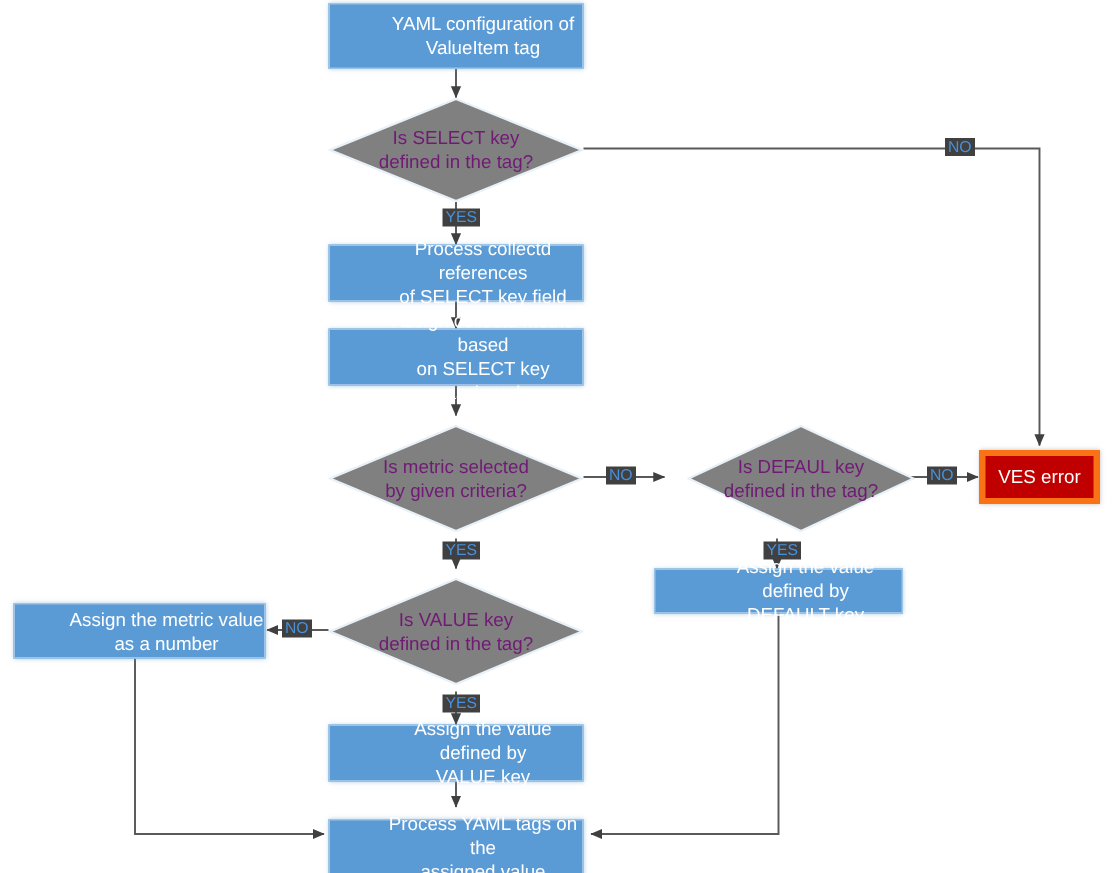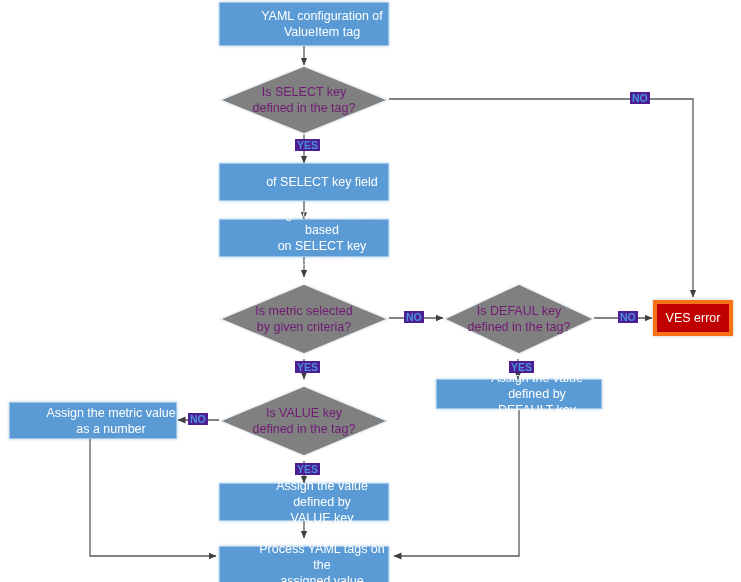--- a/index.html
+++ b/index.html
@@ -66,24 +66,23 @@
     position: absolute;
     left: 0; top: 0;
     width: 100%; height: 100%;
     z-index: 1;
   }
   .edge-label {
     position: absolute;
     color: #4A90D9;
     font-size: 10.5px;
     line-height: 12px;
-    background: #4c1d95;
+    background: #404040;
     padding: 0 2px;
     white-space: nowrap;
-    font-weight: bold;
   }
 </style>
 </head>
 <body>
 
 <div id="canvas">
 
   <svg class="wires" viewBox="0 0 741 582">
     <defs>
       <marker id="arrow" markerWidth="9" markerHeight="9" refX="7.5" refY="4" orient="auto" markerUnits="userSpaceOnUse">
@@ -134,20 +133,21 @@
       <polygon points="85,1 169,35 85,69 1,35" fill="#808080" stroke="#E8F1F8" stroke-width="1.5"></polygon>
     </svg>
     <div class="dtext">
       <div>Is SELECT key</div>
       <div>defined in the tag?</div>
     </div>
   </div>
 
   <div class="node proc" style="left:219px; top:163px; width:170px; height:38px;">
     <div>
+      <div>Process collectd references</div>
       <div>of SELECT key field</div>
     </div>
   </div>
 
   <div class="node proc" style="left:219px; top:219px; width:170px; height:38px;">
     <div>
       <div>Assign collectd metric based</div>
       <div>on SELECT key assigned</div>
     </div>
   </div>
@@ -155,21 +155,21 @@
   <div class="node decision" style="left:219px; top:283px; width:170px; height:72px;">
     <svg class="dshape" viewBox="0 0 170 72" preserveAspectRatio="none">
       <polygon points="85,1 169,36 85,71 1,36" fill="#808080" stroke="#E8F1F8" stroke-width="1.5"></polygon>
     </svg>
     <div class="dtext">
       <div>Is metric selected</div>
       <div>by given criteria?</div>
     </div>
   </div>
 
-  <div class="node decision" style="left:443px; top:283px; width:152px; height:72px;">
+  <div class="node decision" style="left:458px; top:283px; width:152px; height:72px;">
     <svg class="dshape" viewBox="0 0 152 72" preserveAspectRatio="none">
       <polygon points="76,1 151,36 76,71 1,36" fill="#808080" stroke="#E8F1F8" stroke-width="1.5"></polygon>
     </svg>
     <div class="dtext" style="padding:0 14px;">
       <div>Is DEFAUL key</div>
       <div>defined in the tag?</div>
     </div>
   </div>
 
   <div class="node error" style="left:653px; top:300px; width:80px; height:36px;">

